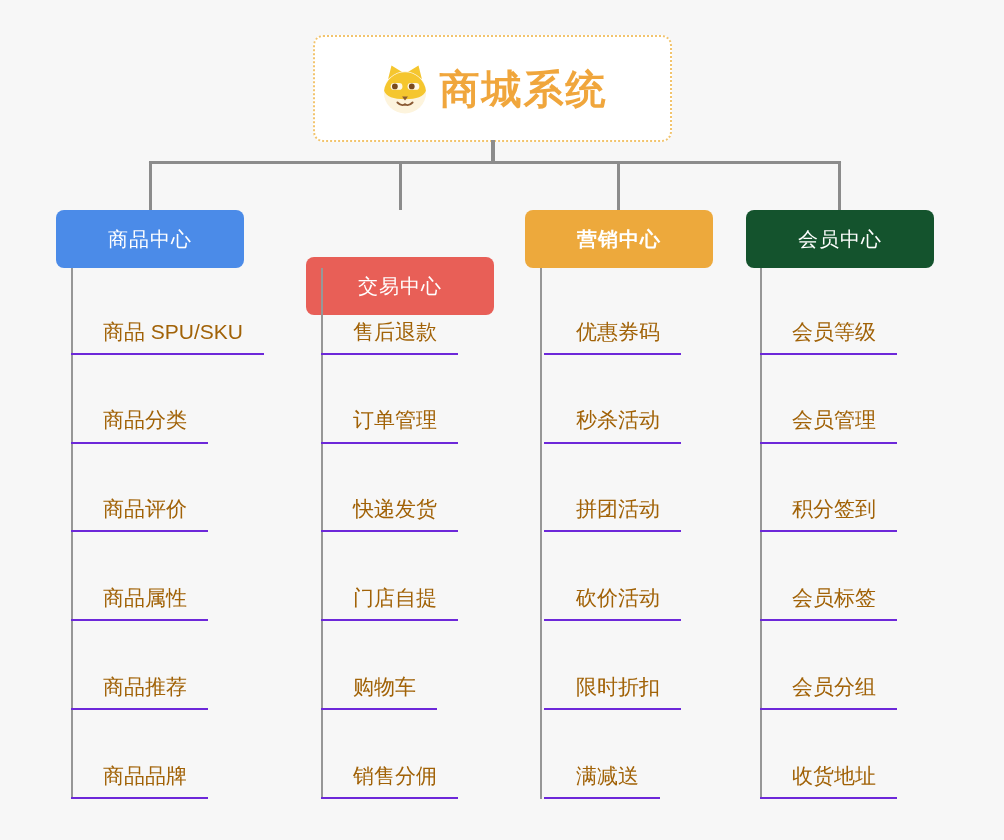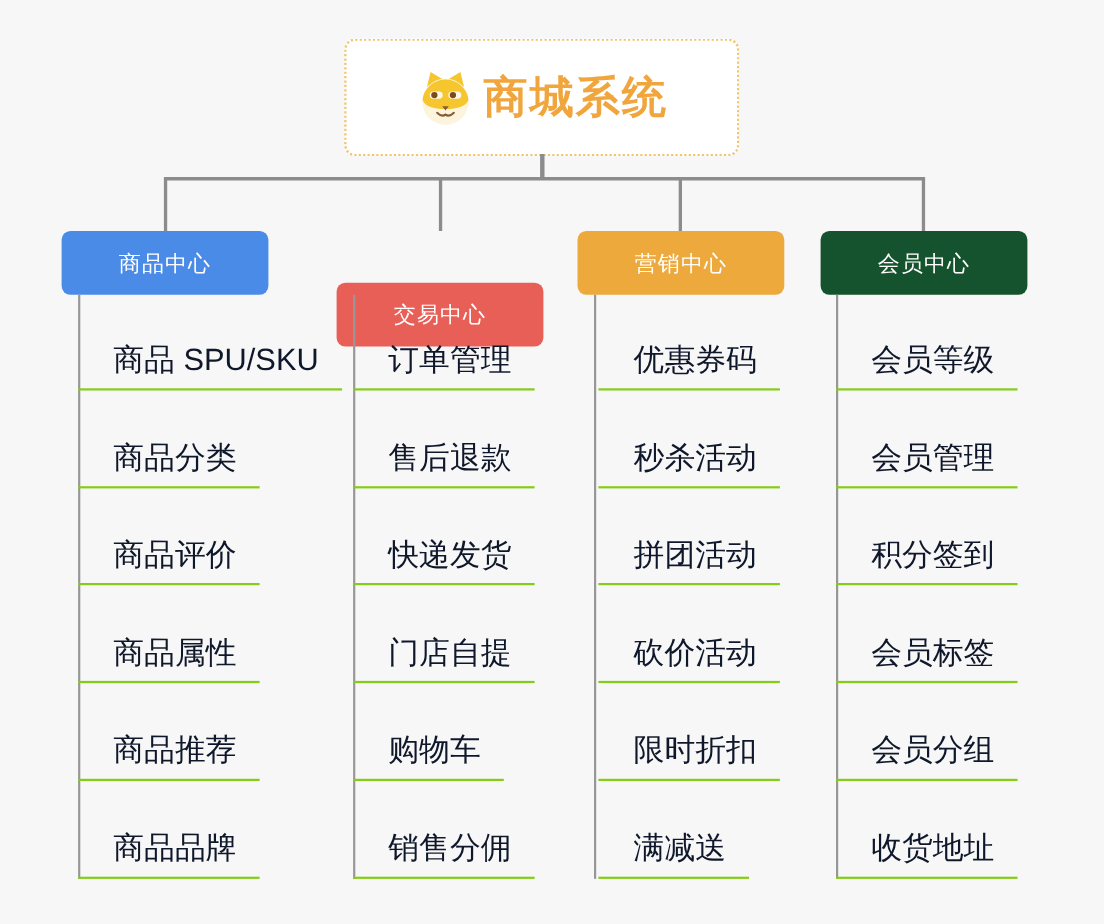--- a/index.html
+++ b/index.html
@@ -26,42 +26,42 @@
   .drop-4{left:838px;}
 
   
   .branch-node{
     position:absolute;top:210px;width:188px;height:58px;border-radius:8px;
     display:flex;align-items:center;justify-content:center;
     color:#ffffff;font-size:20px;letter-spacing:1px;
   }
   .branch-1{left:56px;}
   .branch-2{left:306px;}
-  .branch-3{left:525px;}
+  .branch-3{left:525px;font-weight:bold;}
   .branch-4{left:746px;}
 
   
   .trunk{position:absolute;top:268px;width:2px;height:531px;background:#979797;}
   .trunk-1{left:71px;}
   .trunk-2{left:321px;}
   .trunk-3{left:540px;}
   .trunk-4{left:760px;}
 
   
   .leaf-col{position:absolute;top:266px;width:240px;}
   .leaf-col-1{left:71px;}
   .leaf-col-2{left:321px;}
   .leaf-col-3{left:544px;}
   .leaf-col-4{left:760px;}
   .leaf-row{height:88.8px;display:flex;align-items:flex-end;}
   .leaf-node{
     display:inline-block;width:fit-content;
-    border-bottom:2px solid #84cc16;
+    border-bottom:2px solid #6d28d9;
     padding:0 21px 9px 32px;
-    font-size:28px;color:#0f172a;line-height:1.2;white-space:nowrap;
+    font-size:21px;color:#a16207;line-height:1.2;white-space:nowrap;
   }
 </style>
 </head>
 <body>
 
 <div class="canvas">
 
   <div class="root-node">
     <svg class="doge" viewBox="0 0 64 64" aria-hidden="true">
       <path d="M12 20 L16 4 L29 12 Z" fill="#f5c62e"></path>
@@ -111,24 +111,24 @@
     <div class="leaf-row">
         <span class="leaf-node">商品推荐</span>
       </div>
     <div class="leaf-row">
         <span class="leaf-node">商品品牌</span>
       </div>
   </div>
 
   <div class="leaf-col leaf-col-2">
     <div class="leaf-row">
-        <span class="leaf-node">订单管理</span>
+        <span class="leaf-node">售后退款</span>
       </div>
     <div class="leaf-row">
-        <span class="leaf-node">售后退款</span>
+        <span class="leaf-node">订单管理</span>
       </div>
     <div class="leaf-row">
         <span class="leaf-node">快递发货</span>
       </div>
     <div class="leaf-row">
         <span class="leaf-node">门店自提</span>
       </div>
     <div class="leaf-row">
         <span class="leaf-node">购物车</span>
       </div>

